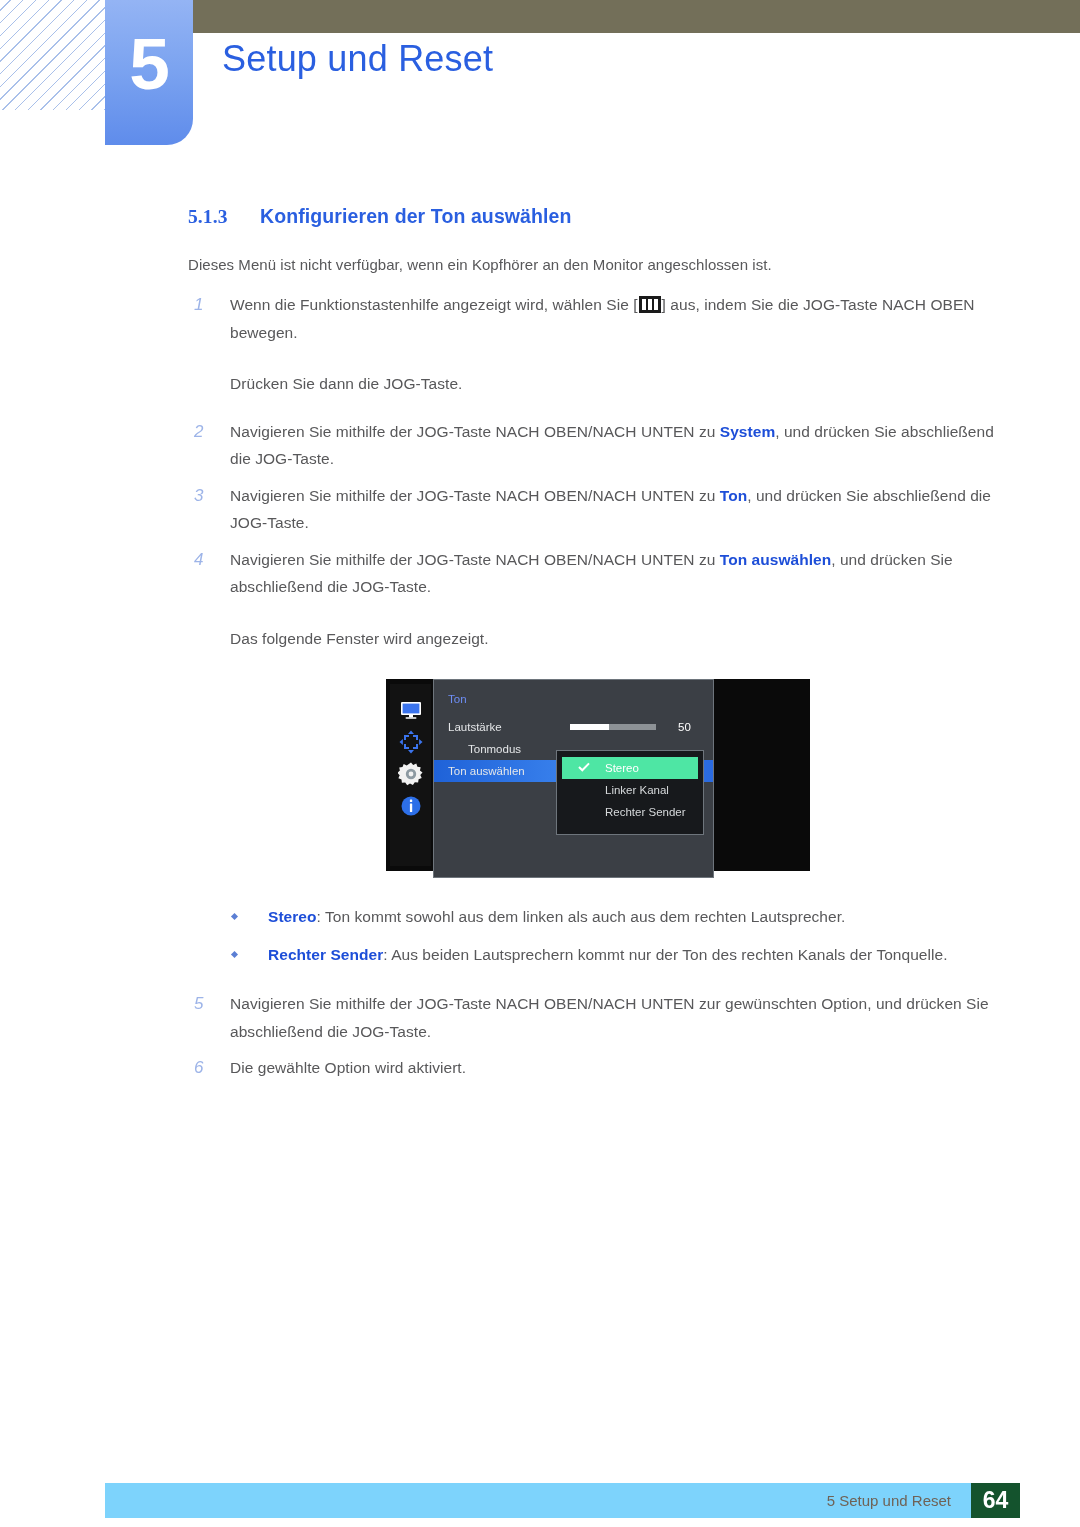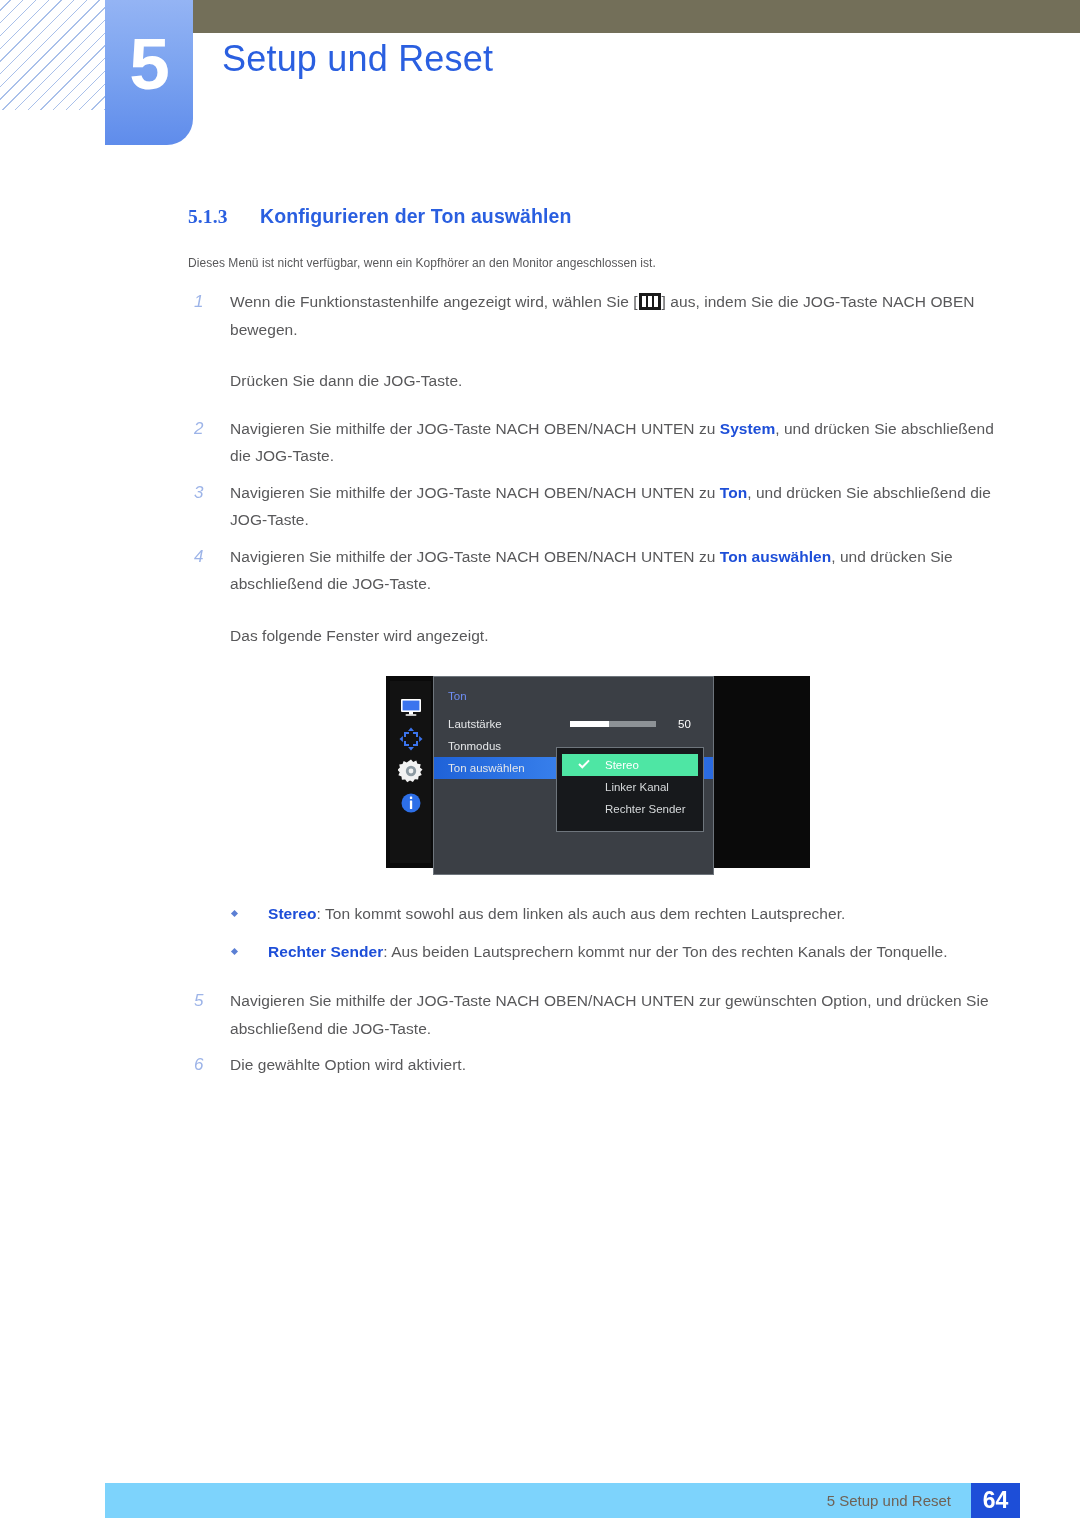--- a/index.html
+++ b/index.html
@@ -71,21 +71,21 @@
     margin-left: 188px;
     color: #2a5fe0;
     font-size: 19.5px;
     font-weight: bold;
     letter-spacing: 0.1px;
   }
   .sec-head .num { display: inline-block; width: 72px; font-family: Liberation Serif, serif; }
 
   .intro {
     margin: 28px 0 0 188px;
-    font-size: 12px;
+    font-size: 15px;
     color: #58585a;
     letter-spacing: 0.05px;
   }
 
   .steps { margin: 14px 0 0 0; padding: 0; list-style: none; }
   .step {
     position: relative;
     margin: 0 0 0 188px;
     padding: 0 70px 0 42px;
     font-size: 15.5px;
@@ -172,21 +172,21 @@
     position: absolute;
     left: 0;
     width: 100%;
     height: 22px;
     line-height: 22px;
     color: #e4e6e8;
     font-size: 11.5px;
   }
   .osd-row .lbl { margin-left: 14px; }
   .osd-row.r1 { top: 36px; }
-  .osd-row.r2 { top: 58px; }
+  .osd-row.r2 { top: 58px; padding-left: 20px; }
   .osd-row.r3 { top: 80px; }
   .osd-row.sel {
     background: linear-gradient(90deg, #1f62d8 0%, #3d86f0 55%, #2a6ae0 100%);
   }
   .osd-slider {
     position: absolute;
     left: 136px; top: 8px;
     width: 86px; height: 6px;
     background: #8d9296;
   }
@@ -261,21 +261,21 @@
     position: absolute;
     right: 20px;
     line-height: 35px;
     color: #6f6256;
     font-size: 15px;
   }
   .footer-page {
     position: absolute;
     left: 971px; bottom: 9px;
     width: 49px; height: 35px;
-    background: #1d4ed8;
+    background: #14532d;
     color: #ffffff;
     font-size: 23px;
     font-weight: bold;
     text-align: center;
     line-height: 35px;
   }
 </style>
 </head>
 <body>
 

